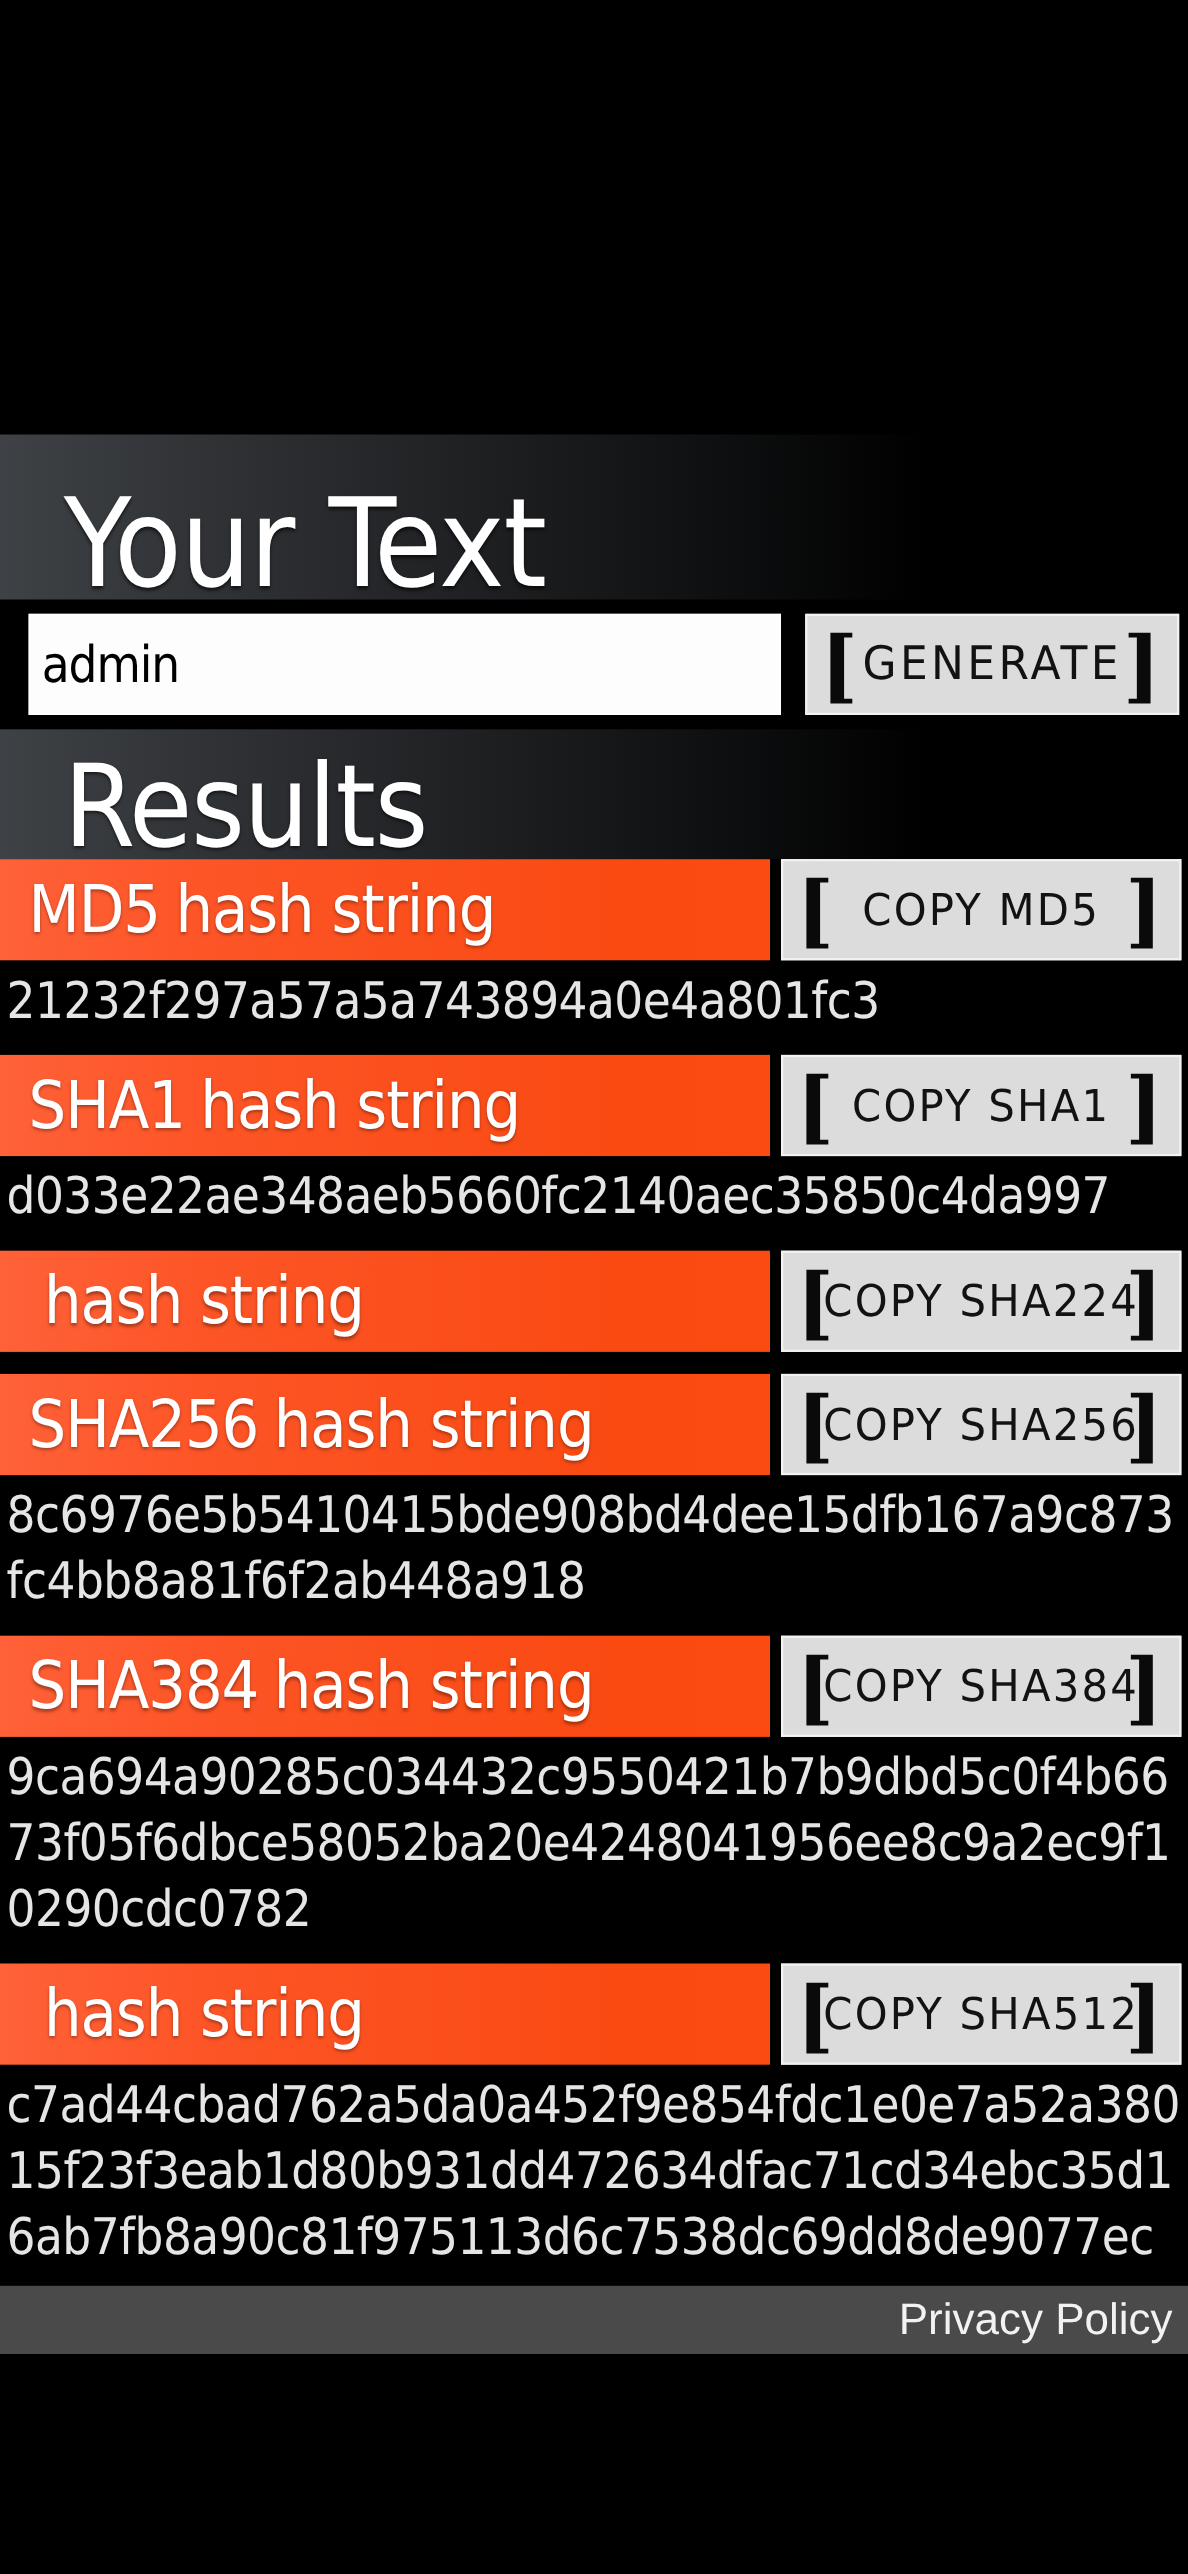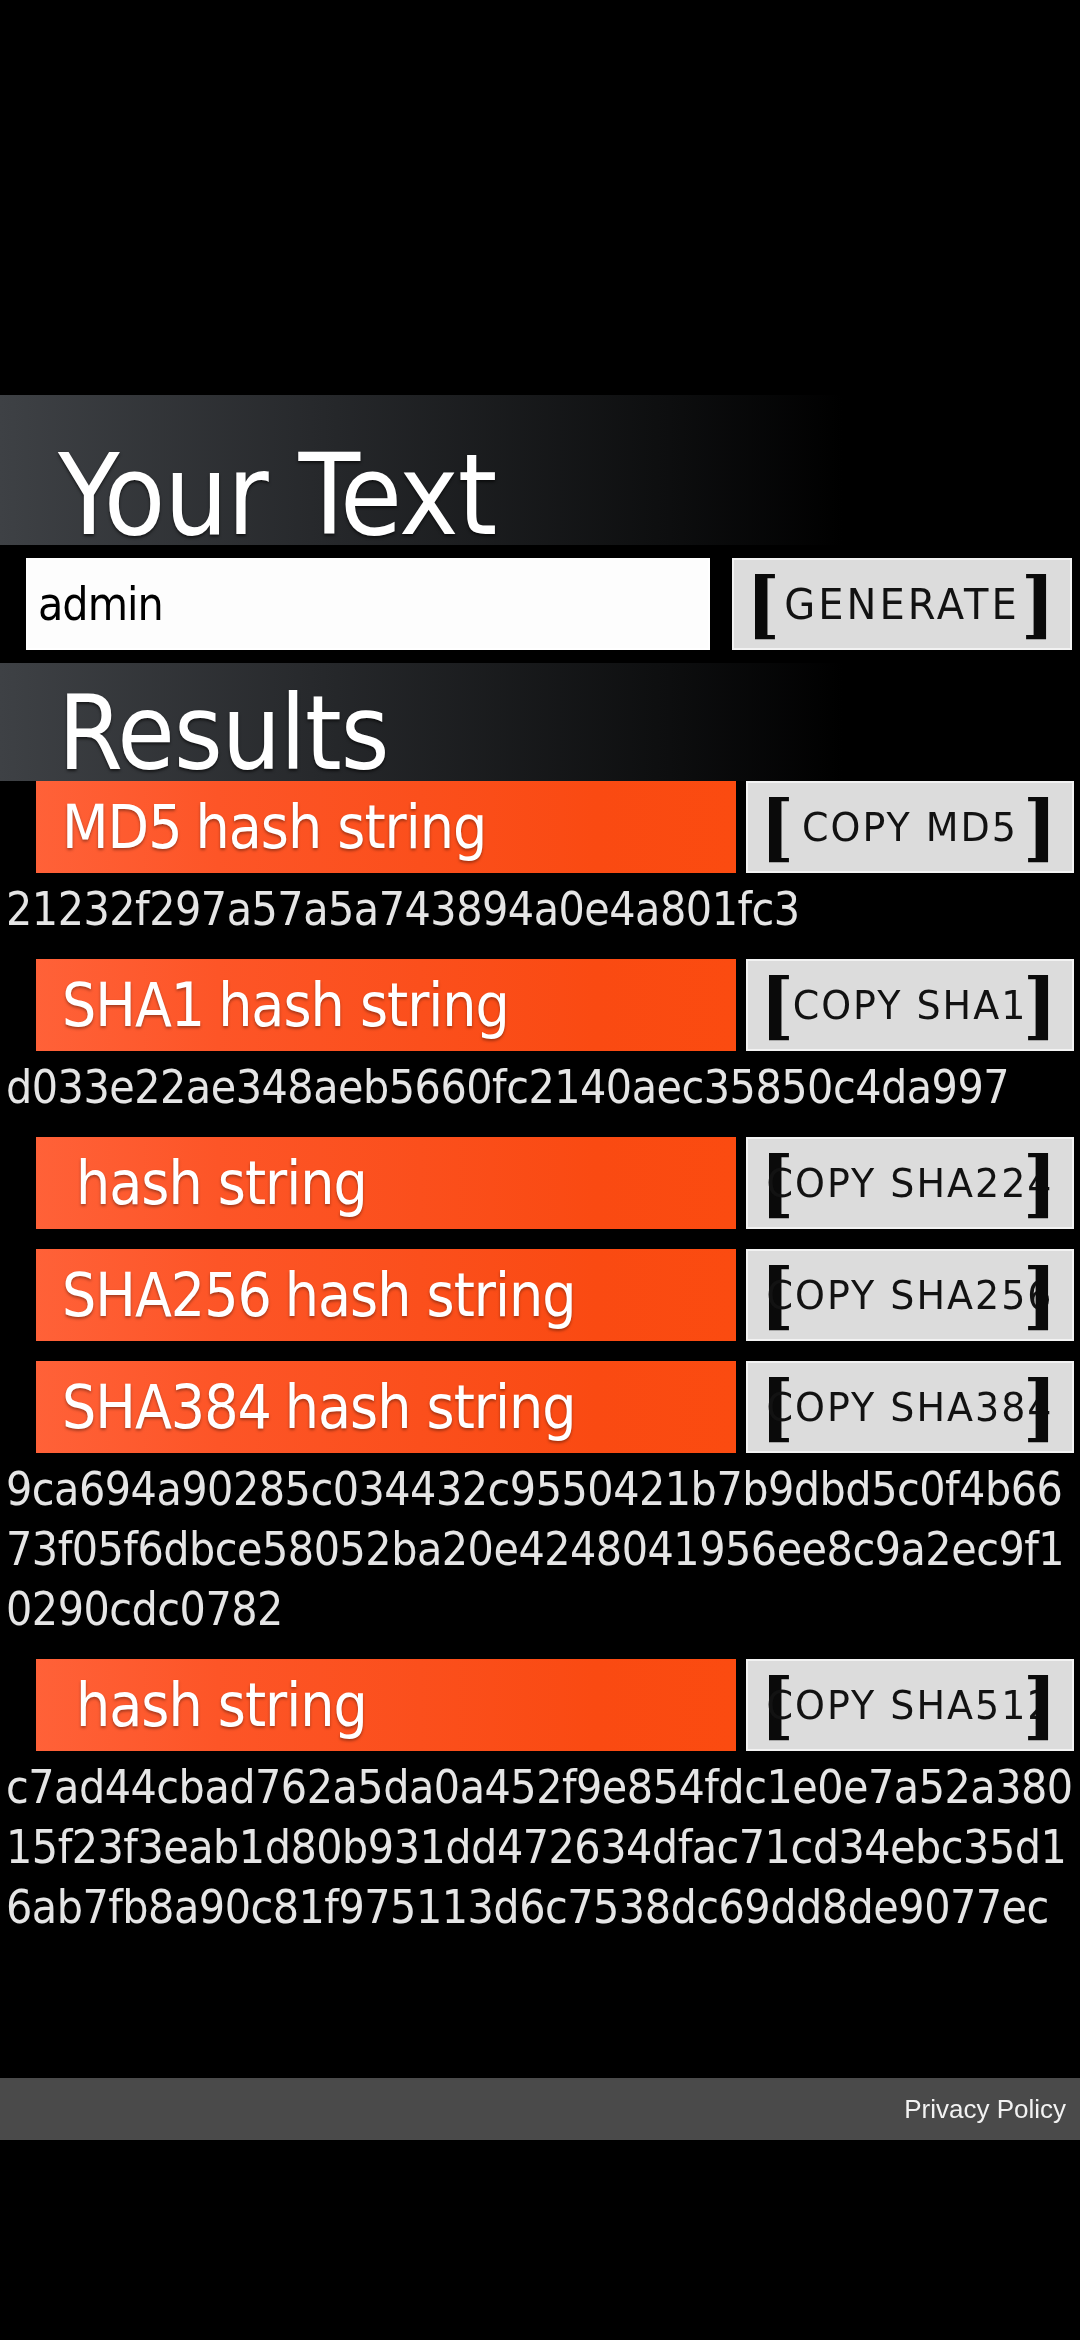--- a/index.html
+++ b/index.html
@@ -110,21 +110,20 @@
   .gen-btn { min-width:340px; }
 
   
   .hash-block { background:#000; }
   .hash-bar-row {
     display:flex;
     align-items:stretch;
     height:92px;
     gap:10px;
     padding-right:6px;
-    padding-left:36px;
   }
   .hash-label {
     flex:0 0 700px;
     background:linear-gradient(to right, #ff6138 0%, #fd5527 26%, #fb4f1c 55%, #fa4a12 80%, #fb4b10 100%);
     display:flex;
     align-items:center;
     padding-left:26px;
     color:#ffffff;
     font-size:60px;
     letter-spacing:-1px;
@@ -167,21 +166,21 @@
     top:2078px;
     height:62px;
     background:#4a4a4a;
     display:flex;
     align-items:center;
     justify-content:flex-end;
     padding-right:14px;
   }
   .footer a {
     color:#f2f2f2;
-    font-size:26px;
+    font-size:40px;
     font-family:"Liberation Sans", sans-serif;
     text-decoration:none;
   }
   .bottom-black {
     position:absolute;
     left:0; right:0;
     top:2140px;
     bottom:0;
     background:#000;
   }
@@ -259,20 +258,21 @@
           <div class="hash-label">
             <span class="alg">SHA256</span>
             <span class="suffix">hash string</span>
           </div>
           <div class="btn copy-btn">
             <span class="bracket l">[</span>
             <span class="blabel">Copy SHA256</span>
             <span class="bracket r">]</span>
           </div>
         </div>
+        <div class="hash-value">8c6976e5b5410415bde908bd4dee15dfb167a9c873fc4bb8a81f6f2ab448a918</div>
         <div class="gap"></div>
       </div>
       <div class="hash-block">
         <div class="hash-bar-row">
           <div class="hash-label">
             <span class="alg">SHA384</span>
             <span class="suffix">hash string</span>
           </div>
           <div class="btn copy-btn">
             <span class="bracket l">[</span>

